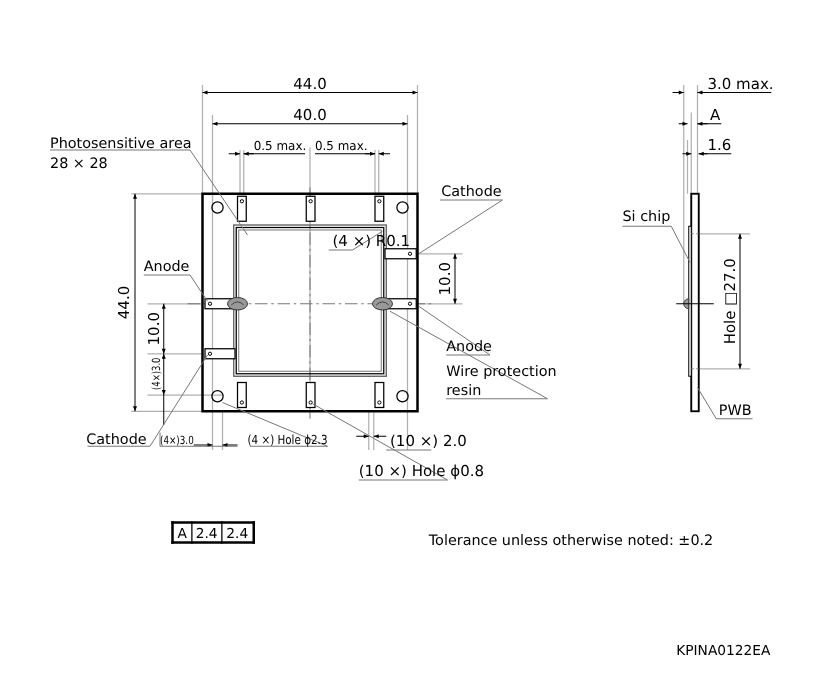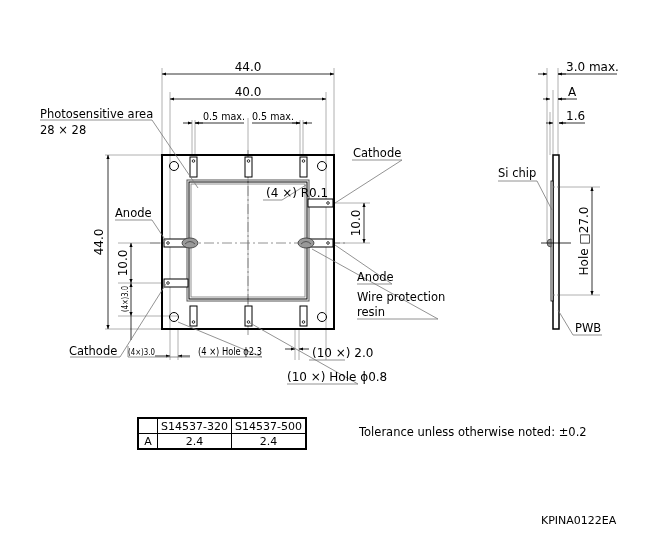--- a/index.html
+++ b/index.html
@@ -5,21 +5,21 @@
   html, body { margin:0; padding:0; background:#ffffff; }
   body { width:656px; height:551px; position:relative; overflow:hidden;
          font-family:"DejaVu Sans", sans-serif; color:#000; }
   svg { position:absolute; left:0; top:0; }
   .t { font-family:"DejaVu Sans", sans-serif; fill:#000; }
   .cond { font-family:"DejaVu Sans", sans-serif; fill:#000; }
   .spec-table { position:absolute; left:137px; top:417px; border-collapse:collapse;
                 font-family:"DejaVu Sans", sans-serif; font-size:11px; }
   .spec-table td { border:1px solid #000; padding:0 3px; height:14px; line-height:13px; text-align:center; }
   .spec-table { border:2px solid #000; }
-  .tolerance { position:absolute; left:359px; top:425px; font-size:11.5px; }
+  .tolerance { position:absolute; left:343px; top:425px; font-size:11.5px; }
   .code { position:absolute; left:541px; top:514px; font-size:11px;text-align:center; }
 </style>
 </head>
 <body>
 
 <svg width="656" height="551" viewBox="0 0 656 551">
   <defs>
     <marker id="ar" viewBox="0 0 10 10" refX="10" refY="5" markerWidth="7" markerHeight="5" orient="auto-start-reverse">
       <path d="M0,1 L10,5 L0,9 z" fill="#000"></path>
     </marker>
@@ -199,25 +199,20 @@
     <text class="t" x="568" y="96" font-size="12">A</text>
     <text class="t" x="566" y="120" font-size="12">1.6</text>
     <text class="t" x="498" y="177" font-size="11.5">Si chip</text>
     <text class="t" x="575" y="332" font-size="11.5">PWB</text>
     <text class="t" x="0" y="0" font-size="12" text-anchor="middle" transform="translate(588,241) rotate(-90)">Hole □27.0</text>
   </g>
 </svg>
 
 <table class="spec-table">
   <tbody>
-      <tr>
-    <td style="width:12px"></td>
-    <td>S14537-320</td>
-    <td>S14537-500</td>
-  </tr>
   <tr>
     <td>A</td>
     <td>2.4</td>
     <td>2.4</td>
   </tr>
 </tbody>
   </table>
 
 <div class="tolerance">Tolerance unless otherwise noted: ±0.2</div>
 <div class="code">KPINA0122EA</div>

